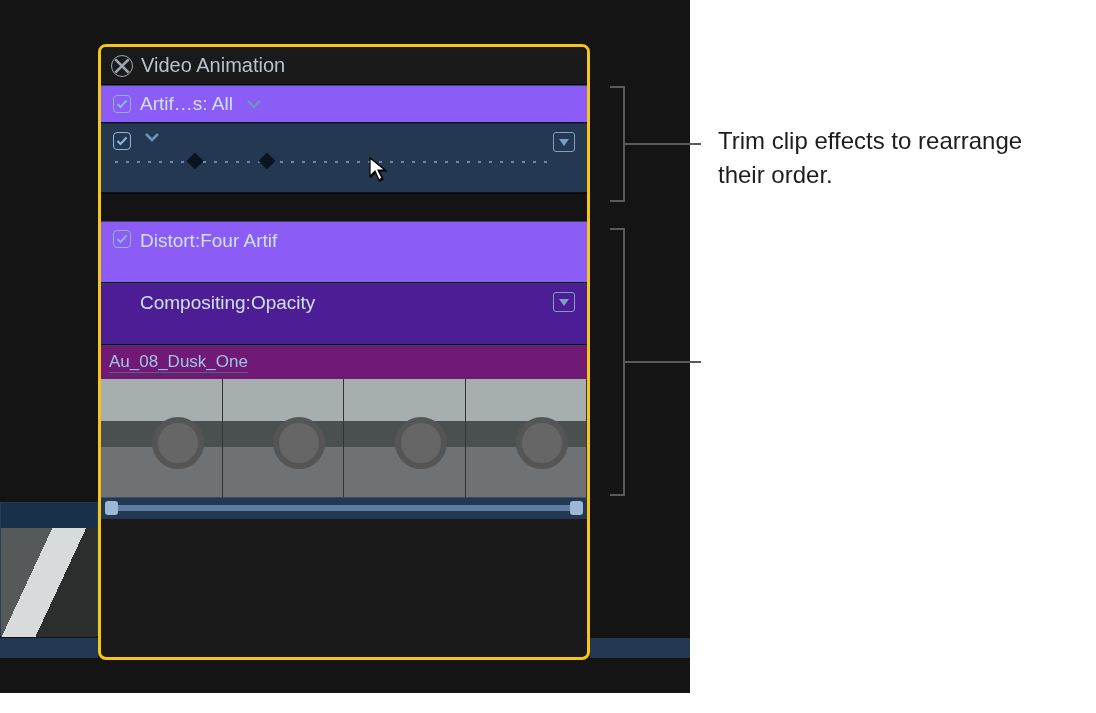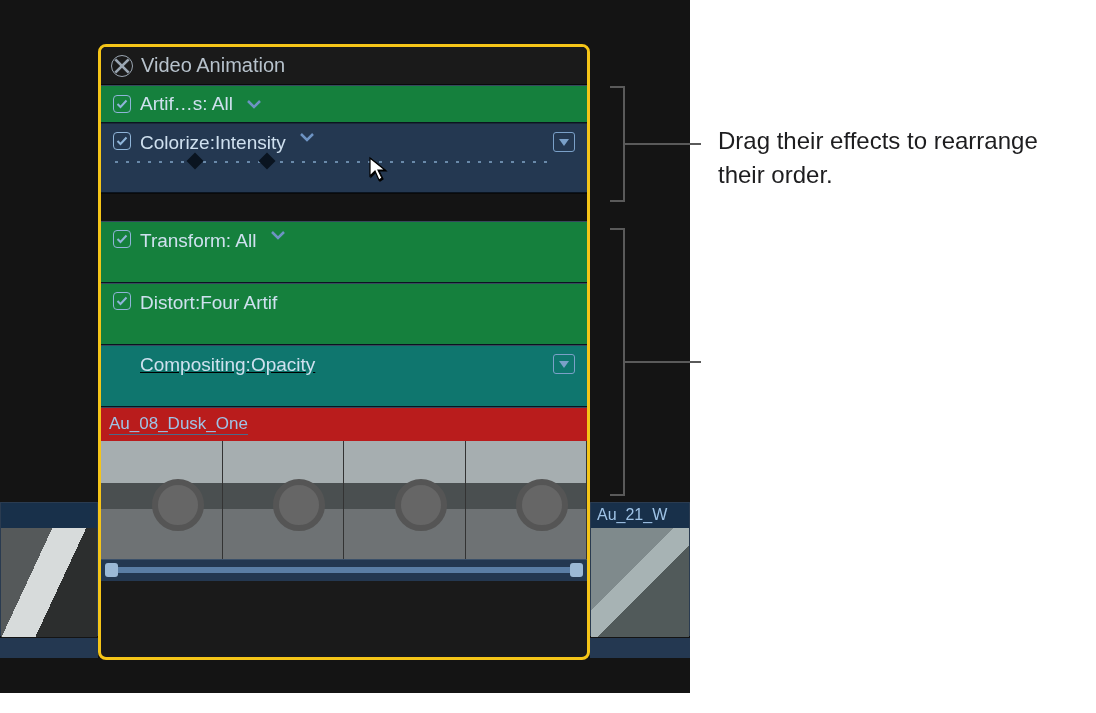--- a/index.html
+++ b/index.html
@@ -50,34 +50,34 @@
       font-size: 13px;
     }
     .panel-title {
       color: #b7c2cc;
       font-size: 20px;
       font-weight: 400;
     }
 
     
     .row {
-      background: #15803d;
+      background: #8b5cf6;
       border-top: 1px solid #36485e;
       border-bottom: 1px solid #0a1420;
       padding: 7px 12px;
       display: flex;
       align-items: center;
       gap: 9px;
       min-height: 34px;
       position: relative;
     }
     .row.tall { height: 62px; align-items: flex-start; padding-top: 8px; }
     .row.drag-row { height: 70px; align-items: flex-start; padding-top: 8px; border-top: 1px solid #1a2838; background: #243851; }
-    .row.compositing { background: #0f766e; text-decoration: underline; }
-    .row.clip-label-row { height: 27px; background: #b91c1c; padding: 1px 8px; border-bottom: none;}
+    .row.compositing { background: #4c1d95; }
+    .row.clip-label-row { height: 27px; background: #701a75; padding: 1px 8px; border-bottom: none;}
     .gap-strip { height: 28px; background: #141414; border-top: 1px solid #0a0a0a; }
 
     .checkbox {
       width: 18px; height: 18px;
       border: 1.5px solid #8fb4d8;
       border-radius: 4px;
       display: flex; align-items: center; justify-content: center;
       color: #8fb4d8;
       flex-shrink: 0;
     }
@@ -249,24 +249,20 @@
 <body>
 
 <div class="dark-area">
 
   <div class="bg-timeline">
     <div class="bg-clip-left">
       <div class="label-bar"></div>
       <div class="car"></div>
     </div>
     <div class="bg-scrub-left"></div>
-    <div class="bg-clip-right">
-      <div class="label-bar">Au_21_W</div>
-      <div class="water"></div>
-    </div>
     <div class="bg-scrub-right"></div>
   </div>
 
   <div class="panel">
     <div class="panel-header">
       <div class="close-btn">
         <svg viewBox="0 0 12 12">
             <line x1="2" y1="2" x2="10" y2="10" stroke="#9aa6b2" stroke-width="1.6"></line>
             <line x1="10" y1="2" x2="2" y2="10" stroke="#9aa6b2" stroke-width="1.6"></line>
           </svg>
@@ -287,21 +283,20 @@
           </svg>
       </span>
     </div>
 
     <div class="row drag-row">
       <div class="checkbox">
         <svg viewBox="0 0 12 12">
             <polyline points="1.5,6 4.5,9 10.5,2.5" fill="none" stroke="#8fb4d8" stroke-width="2"></polyline>
           </svg>
       </div>
-      <span class="row-label">Colorize:Intensity</span>
       <span class="chevron">
         <svg viewBox="0 0 16 11">
             <polyline points="2,2 8,8 14,2" fill="none" stroke="#6d93c3" stroke-width="2.5"></polyline>
           </svg>
       </span>
       <div class="disclosure-btn">
           <div class="tri"></div>
         </div>
       <div class="keyframe-line">
         <div class="dots"></div>
@@ -310,33 +305,20 @@
       </div>
       <div class="cursor-overlay">
         <svg viewBox="0 0 22 26">
             <path d="M2 2 L2 20 L7 15 L11 24 L14 22 L10 14 L17 14 Z" fill="#fff" stroke="#000" stroke-width="1.2"></path>
           </svg>
       </div>
     </div>
 
     <div class="gap-strip"></div>
 
-    <div class="row tall">
-      <div class="checkbox">
-        <svg viewBox="0 0 12 12">
-            <polyline points="1.5,6 4.5,9 10.5,2.5" fill="none" stroke="#8fb4d8" stroke-width="2"></polyline>
-          </svg>
-      </div>
-      <span class="row-label">Transform: All</span>
-      <span class="chevron">
-        <svg viewBox="0 0 16 11">
-            <polyline points="2,2 8,8 14,2" fill="none" stroke="#6d93c3" stroke-width="2.5"></polyline>
-          </svg>
-      </span>
-    </div>
 
 
     <div class="row tall">
       <div class="checkbox">
         <svg viewBox="0 0 12 12">
             <polyline points="1.5,6 4.5,9 10.5,2.5" fill="none" stroke="#8fb4d8" stroke-width="2"></polyline>
           </svg>
       </div>
       <span class="row-label">Distort:Four Artif</span>
     </div>
@@ -366,18 +348,18 @@
       <div class="handle" style="right:4px"></div>
     </div>
   </div>
 </div>
 
 <div class="annotations">
 
   <div class="bracket" style="top:86px; left:10px; height:116px;">
     <div class="stem"></div>
   </div>
-  <div class="anno-text" style="top:124px; left:118px;">Drag their effects to rearrange their order.</div>
+  <div class="anno-text" style="top:124px; left:118px;">Trim clip effects to rearrange their order.</div>
 
   <div class="bracket" style="top:228px; left:10px; height:268px;">
     <div class="stem"></div>
   </div>
 </div>
 
 </body></html>

